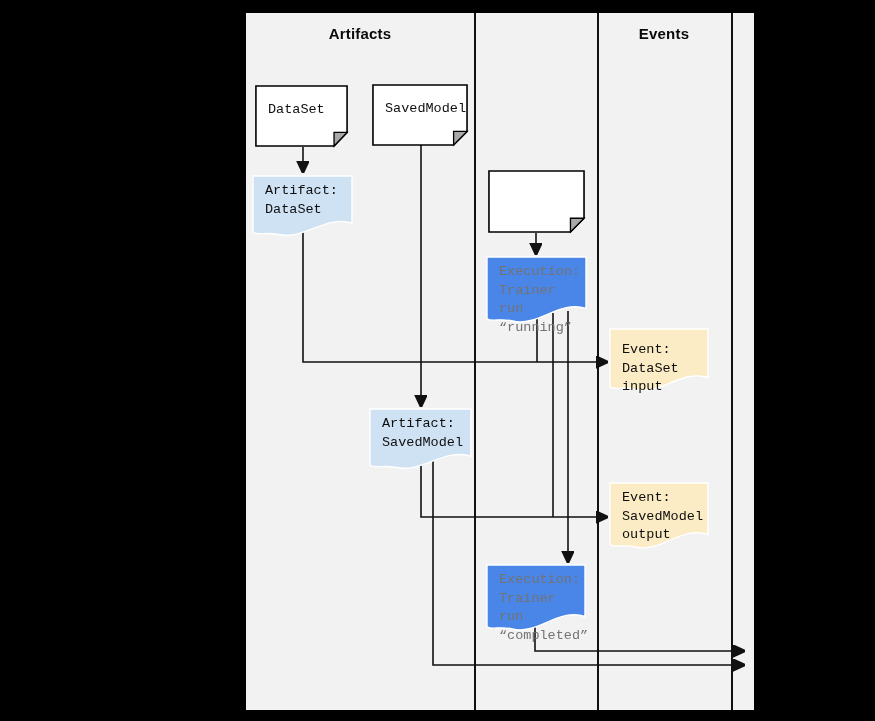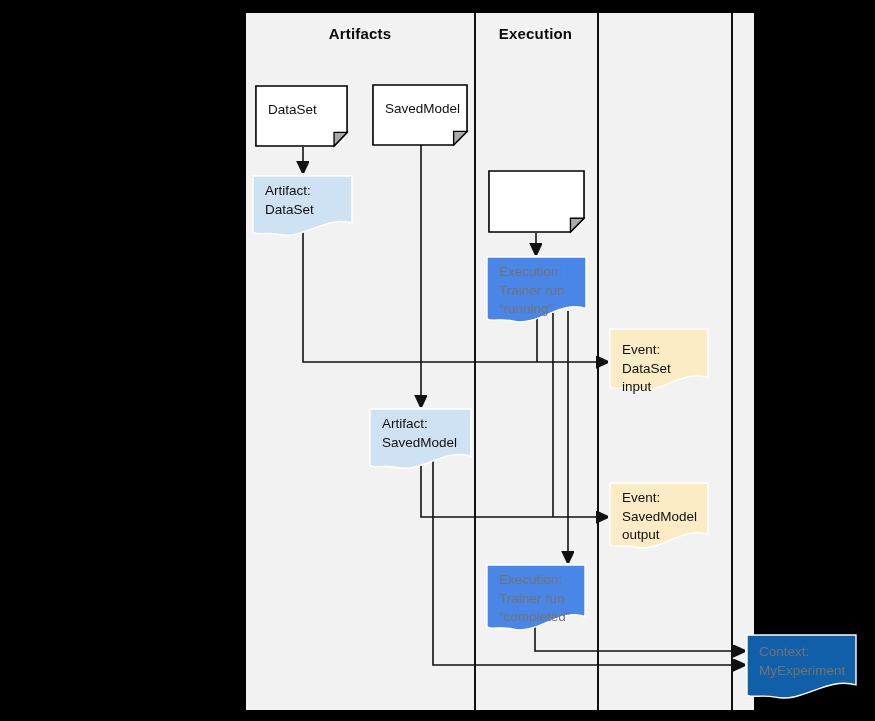--- a/index.html
+++ b/index.html
@@ -4,21 +4,21 @@
 <style>
   html,body{margin:0;padding:0;background:#000;}
   .page{position:relative;width:875px;height:721px;background:#000;overflow:hidden;
         font-family:"Liberation Sans",sans-serif;}
   .canvas{position:absolute;left:246px;top:13px;width:508px;height:697px;background:var(--canvas,#f2f2f2);}
   .divider{position:absolute;top:0;width:2px;height:697px;background:var(--line,#111);}
   .col-header{position:absolute;top:7px;height:26px;display:flex;align-items:center;justify-content:center;
         font-size:15px;font-weight:bold;color:#0a0a0a;letter-spacing:.2px;}
   svg.connectors{position:absolute;left:0;top:0;width:616px;height:697px;z-index:2;}
   svg.connectors *{stroke:var(--line,#111);}
-  .node{position:absolute;z-index:3;}
+  .node{position:absolute;z-index:3;font-family:Liberation Mono, monospace;}
   .node > svg{position:absolute;left:0;top:0;width:100%;height:100%;overflow:visible;}
   .node .label{position:absolute;left:0;top:0;right:0;font-size:13.5px;line-height:18.5px;color:#0f0f0f;}
   .node.file .label{padding:16px 8px 0 13px;}
   .node.doc  .label{padding:6px 6px 0 12px;}
   .node.file path.shape{fill:#ffffff;stroke:#000;stroke-width:1.6;vector-effect:non-scaling-stroke;}
   .node.file path.fold{fill:#a9a9a9;stroke:#000;stroke-width:1.3;vector-effect:non-scaling-stroke;}
   .node.doc path.shape{stroke:#ffffff;stroke-width:1.4;vector-effect:non-scaling-stroke;}
   .node.artifact path.shape{fill:var(--artifact-fill,#cfe2f3);}
   .node.execution path.shape{fill:var(--execution-fill,#4a86e8);}
   .node.event path.shape{fill:var(--event-fill,#fcecc5);}
@@ -30,21 +30,21 @@
 <body>
 
 <div class="page">
   <div class="canvas">
 
     <div class="divider" style="left:228px"></div>
     <div class="divider" style="left:351px"></div>
     <div class="divider" style="left:485px"></div>
 
     <div class="col-header" style="left:0;width:228px">Artifacts</div>
-    <div class="col-header" style="left:228px;width:123px">Execution</div>
+    <div class="col-header" style="left:351px;width:134px">Events</div>
 
     <svg class="connectors" fill="none" stroke-width="1.6">
       <defs>
         <marker id="arw" markerWidth="8" markerHeight="8" refX="6.5" refY="3.5" orient="auto">
           <path d="M0,0 L7.5,3.5 L0,7 Z" fill="#111" stroke="none"></path>
         </marker>
       </defs>
       <path d="M57,134 V158" marker-end="url(#arw)"></path>
       <path d="M175,130 V392" marker-end="url(#arw)"></path>
       <path d="M290,220 V240" marker-end="url(#arw)"></path>
@@ -140,24 +140,15 @@
       <svg viewBox="0 0 100 64" preserveAspectRatio="none">
         <path class="shape" d="M0,0 H100 V47 C73,39 52,64 26,58.5 C13,55.8 5,59.5 0,56.5 Z"></path>
       </svg>
       <div class="label">
         <div>Event:</div>
         <div>SavedModel</div>
         <div>output</div>
       </div>
     </div>
 
-    <div class="node doc context" style="left:501px;top:622px;width:109px;height:68px">
-      <svg viewBox="0 0 100 64" preserveAspectRatio="none">
-        <path class="shape" d="M0,0 H100 V47 C73,39 52,64 26,58.5 C13,55.8 5,59.5 0,56.5 Z"></path>
-      </svg>
-      <div class="label">
-        <div>Context:</div>
-        <div>MyExperiment</div>
-      </div>
-    </div>
 
   </div>
 </div>
 
 </body></html>

